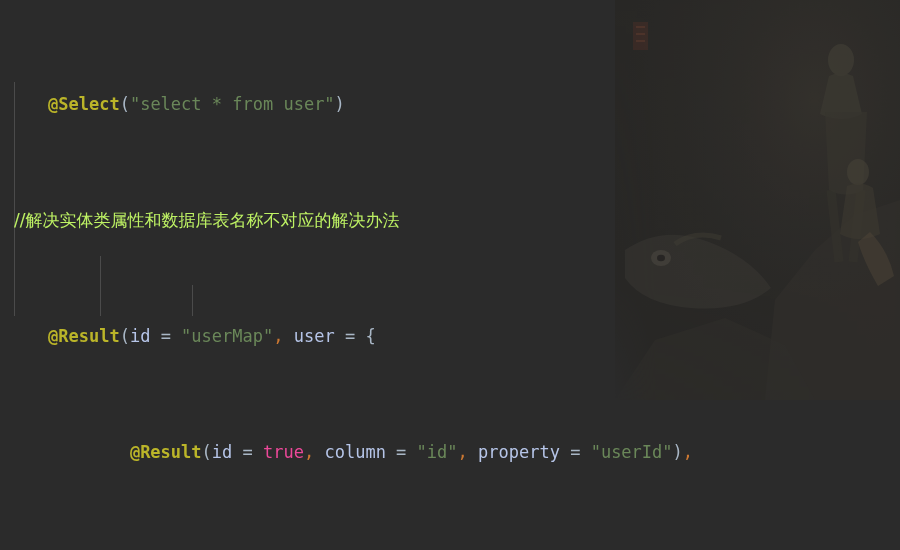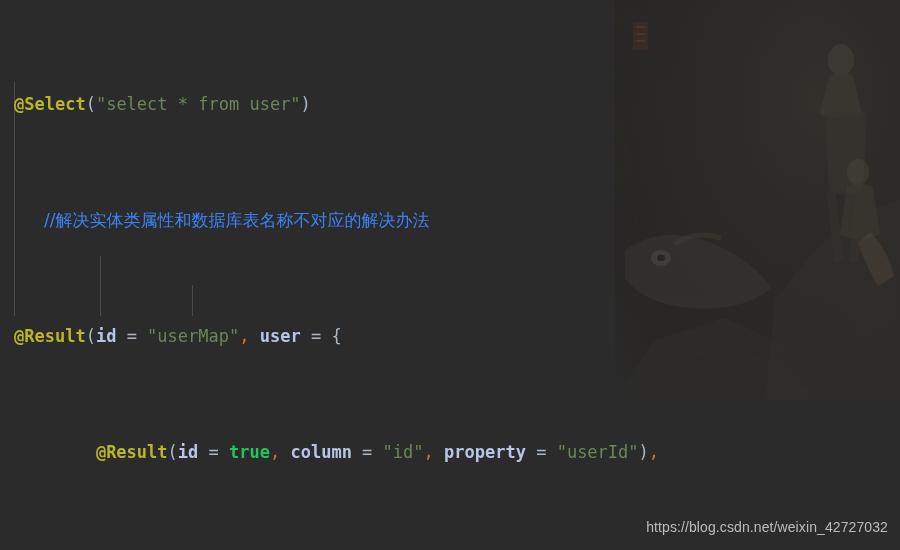--- a/index.html
+++ b/index.html
@@ -43,27 +43,27 @@
 
   
   .guide {
     position: absolute;
     width: 1px;
     background: #4b4b4b;
     z-index: 1;
   }
 
   
-  .anno    { color: #bbb529; font-weight: bold; }                              
+  .anno    { color: #bbb529; font-weight: bold; margin-left: 34px; }                              
   .punct   { color: #a9b7c6; }                              
   .str     { color: #6a8759; }
-  .attr    { color: #b6c5e8; font-weight: bold; }                              
-  .kw      { color: #22c55e; font-weight: bold; text-align: right; }           
+  .attr    { color: #b6c5e8; }                              
+  .kw      { color: #ec4899; font-weight: normal; text-align: right; }           
   .comma   { color: #cc7832; }          
-  .comment { color: #3b82f6; margin-left: 30px; }                              
+  .comment { color: #bef264; }                              
   .cjk     { font-family: "DejaVu Sans", "Liberation Sans", sans-serif; font-size: 17px; }
 
   
   #watermark {
     position: absolute;
     right: 12px;
     bottom: 8px;
     z-index: 5;
     color: #c8c8c8;
     font-family: "Liberation Sans", "DejaVu Sans", sans-serif;
@@ -164,14 +164,13 @@
     
 
     
 
     
 
     
 
   </div>
 
-  <div id="watermark">https://blog.csdn.net/weixin_42727032</div>
 </div>
 
 </body></html>

